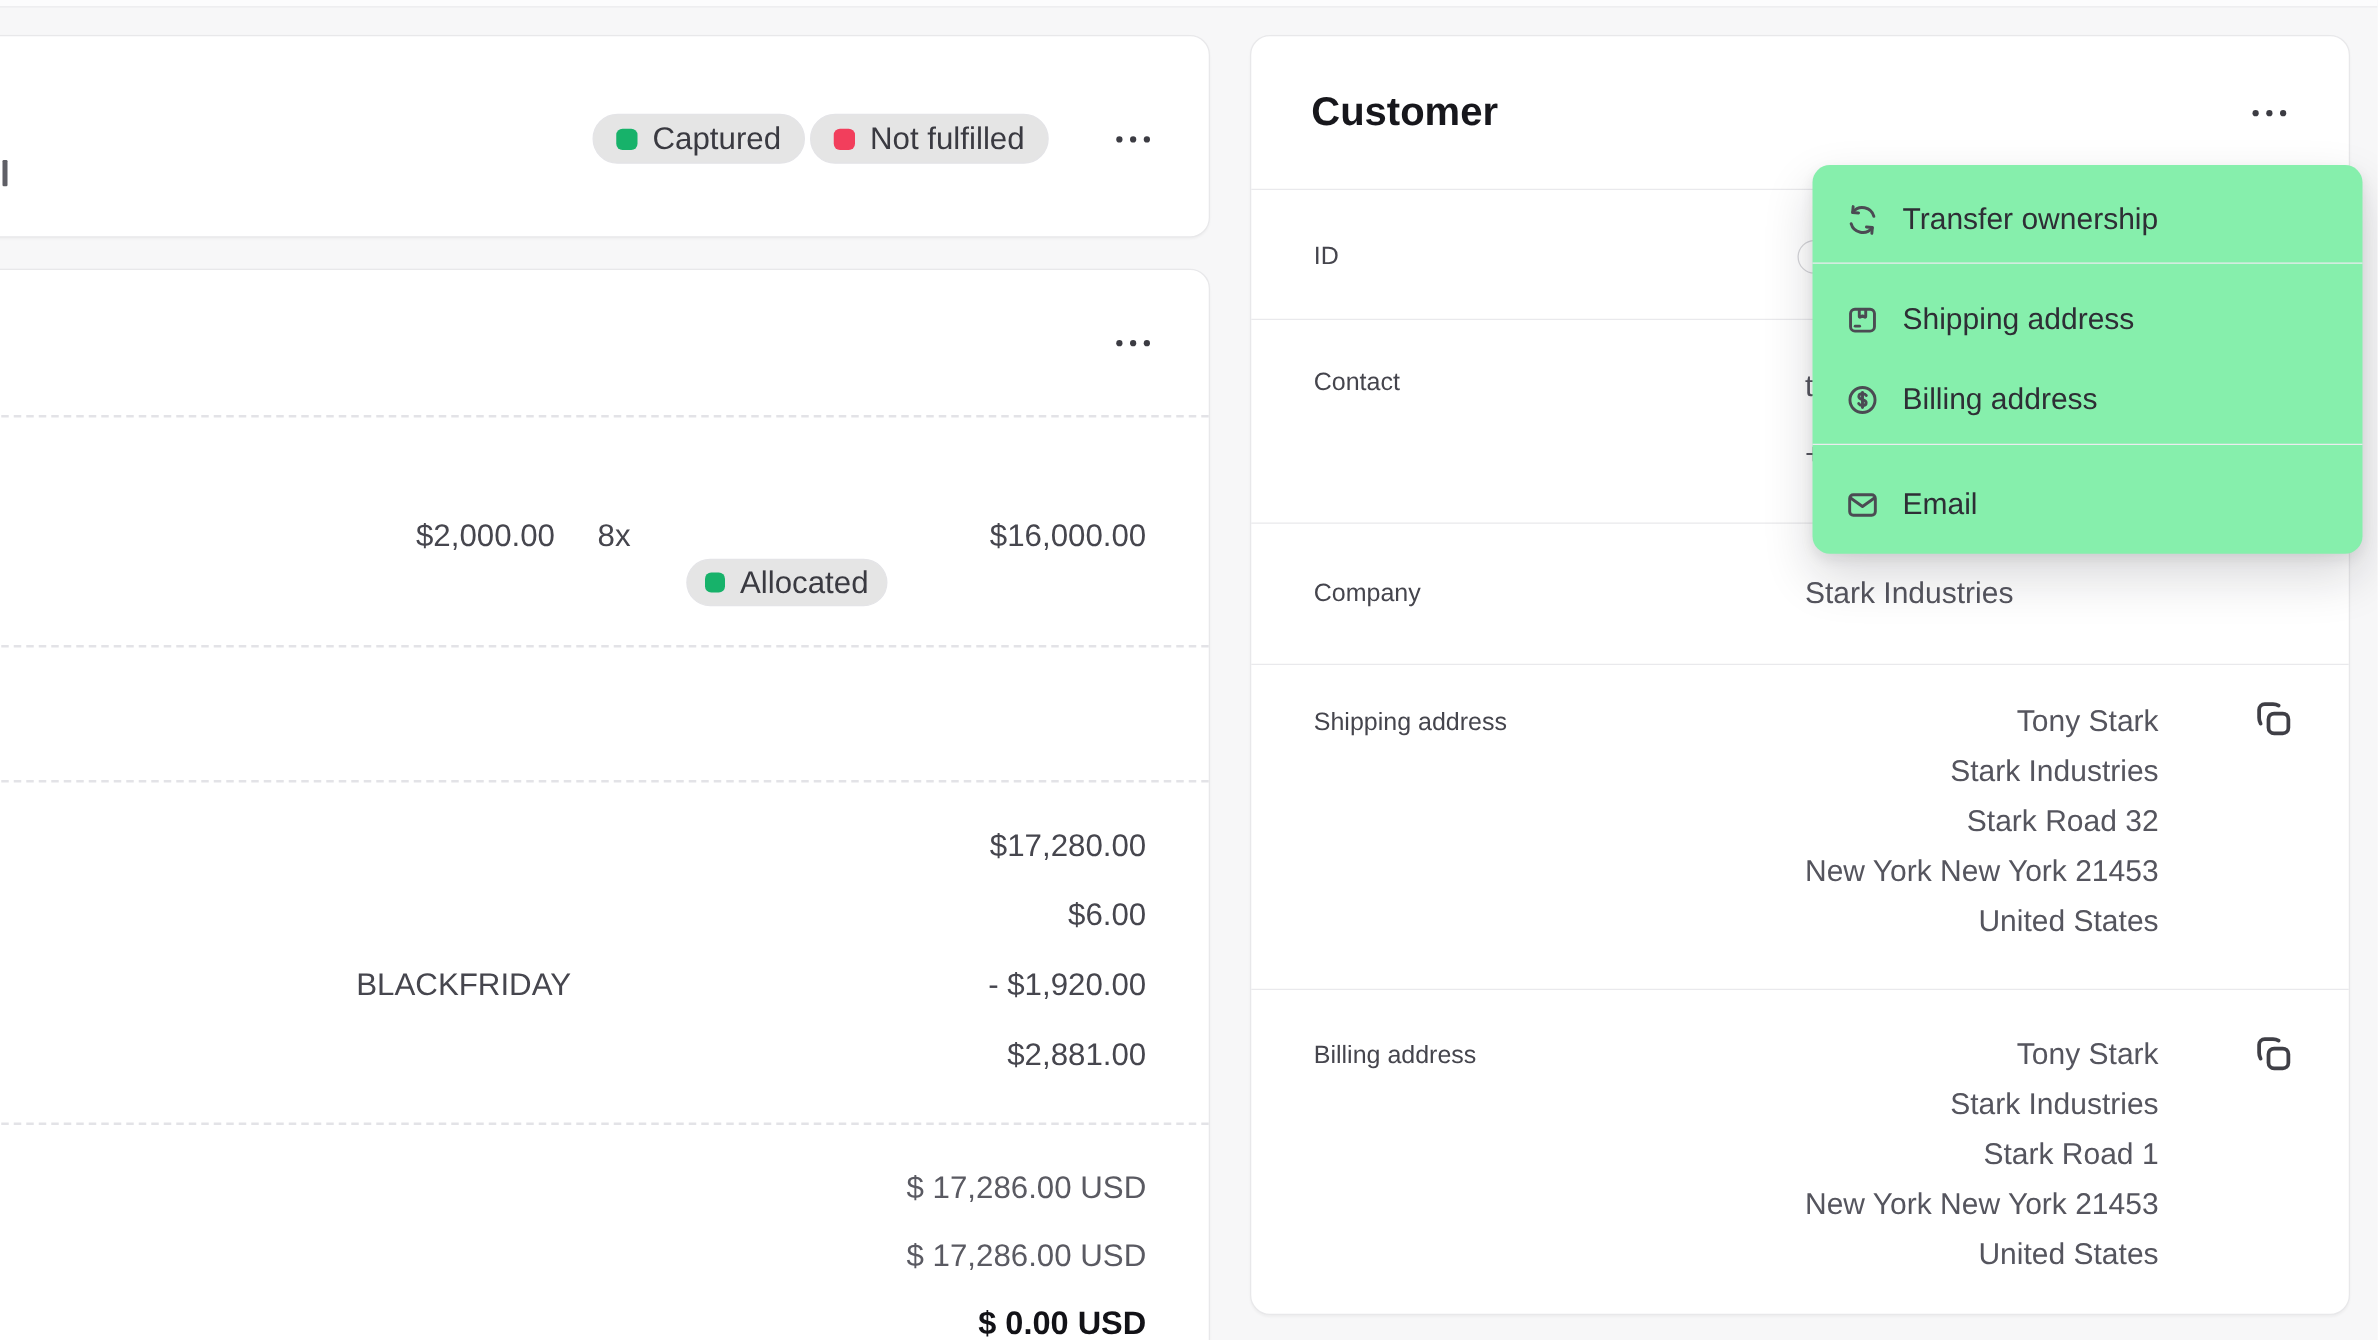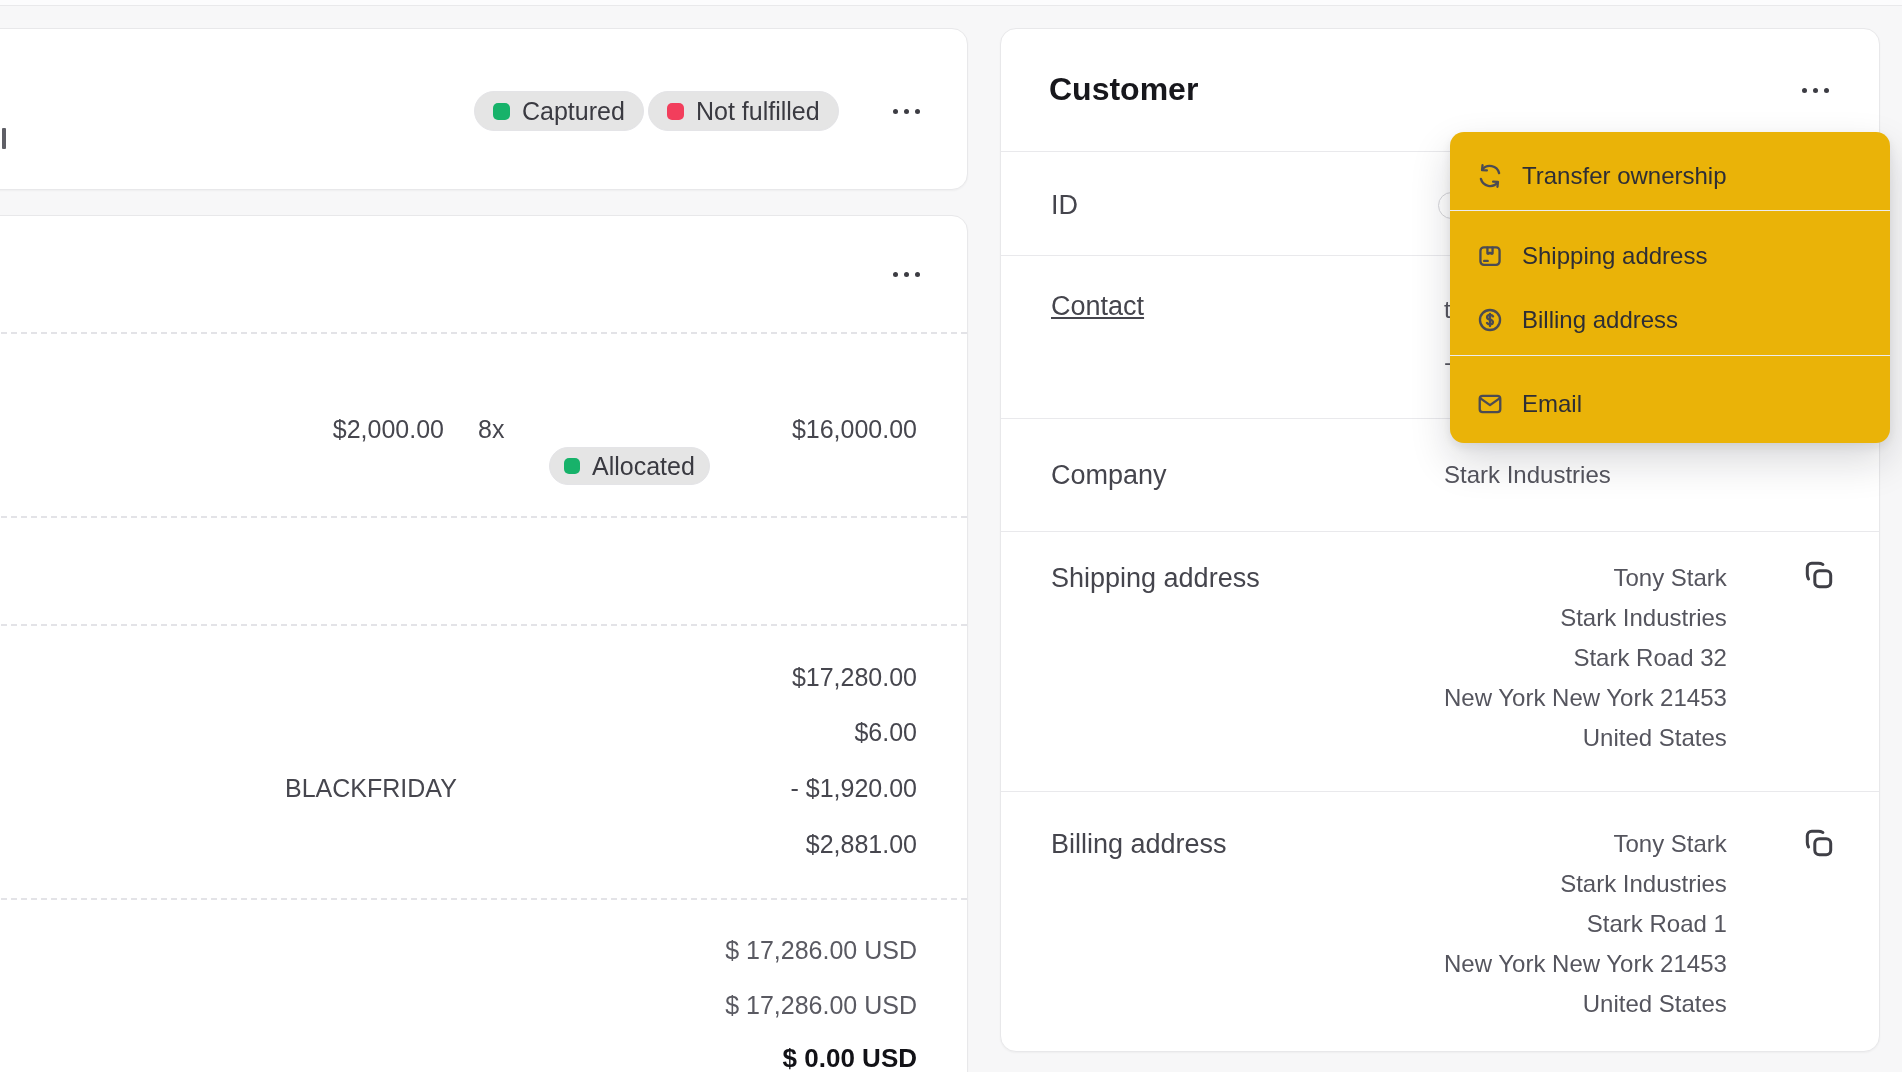--- a/index.html
+++ b/index.html
@@ -11,27 +11,27 @@
   .dots i{width:5px;height:5px;border-radius:50%;background:#3c3c43;}
   .badge{position:absolute;display:inline-flex;align-items:center;gap:12px;padding:0 18px;height:40px;border:1px solid #e4e4e7;border-radius:21px;background:#e5e5e5;font-size:25px;color:#3a3a41;white-space:nowrap;box-sizing:border-box;}
   .badge .sq{width:17px;height:17px;border-radius:5px;flex:0 0 auto;}
   .badge.small{height:38px;border-radius:19px;padding:0 14px;gap:12px;}
   .badge.small .sq{width:16px;height:16px;}
   .dashed{position:absolute;left:0;width:100%;border-top:2px dashed #e3e3e7;}
   .soliddiv{position:absolute;left:0;width:100%;border-top:1px solid #e9e9ec;}
   .txt{position:absolute;font-size:25px;line-height:30px;color:#46464e;white-space:nowrap;}
   .txt.right{text-align:right;}
   .muted{color:#5a5a62;}
-  .label{position:absolute;font-size:27px;line-height:30px;color:#45454d;font-weight:500;white-space:nowrap;}
+  .label{position:absolute;font-size:20px;line-height:30px;color:#45454d;font-weight:500;white-space:nowrap;}
   .value{position:absolute;font-size:24px;line-height:30px;color:#55555e;white-space:nowrap;}
   .addr{position:absolute;font-size:24px;line-height:40px;color:#55555e;white-space:nowrap;text-align:right;}
   .h1{position:absolute;font-size:32px;line-height:36px;font-weight:600;color:#17171c;white-space:nowrap;}
   .frag{position:absolute;width:4px;height:21px;background:#5f5f66;border-radius:1px;}
   .idpill{position:absolute;width:70px;height:27px;border:1.5px solid #d5d5d9;border-radius:14px;background:#ffffff;box-sizing:border-box;}
-  .menu{position:absolute;left:1450px;top:132px;width:440px;height:311px;background:#eab308;border-radius:14px;
+  .menu{position:absolute;left:1450px;top:132px;width:440px;height:311px;background:#86efac;border-radius:14px;
         box-shadow:0 18px 40px rgba(20,20,28,0.16),0 4px 10px rgba(20,20,28,0.08);z-index:20;}
   .menu-item{position:absolute;left:0;width:100%;height:56px;display:flex;align-items:center;padding-left:26px;gap:18px;
         font-size:24px;color:#2e2e35;cursor:pointer;box-sizing:border-box;white-space:nowrap;}
   .menu-sep{position:absolute;left:0;width:100%;border-top:1px solid #ececef;}
   .icon28{width:28px;height:28px;flex:0 0 auto;}
   .copybtn{position:absolute;width:36px;height:36px;cursor:pointer;}
   .bold-total{font-weight:700;color:#121217;font-size:26px;}
 </style>
 </head>
 <body>
@@ -98,21 +98,21 @@
         <i></i>
     </div>
 
     <div class="soliddiv" style="top:122px;"></div>
 
     <div class="label" style="left:50px;top:161px;">ID</div>
     <div class="idpill" style="left:437px;top:163px;"></div>
 
     <div class="soliddiv" style="top:226px;"></div>
 
-    <div class="label" style="left:50px;top:262px;text-decoration:underline;">Contact</div>
+    <div class="label" style="left:50px;top:262px;">Contact</div>
     <div class="value" style="left:443px;top:266px;">t</div>
     <div class="value" style="left:443px;top:320px;">+</div>
 
     <div class="soliddiv" style="top:389px;"></div>
 
     <div class="label" style="left:50px;top:431px;">Company</div>
     <div class="value" style="left:443px;top:431px;">Stark Industries</div>
 
     <div class="soliddiv" style="top:502px;"></div>
 

